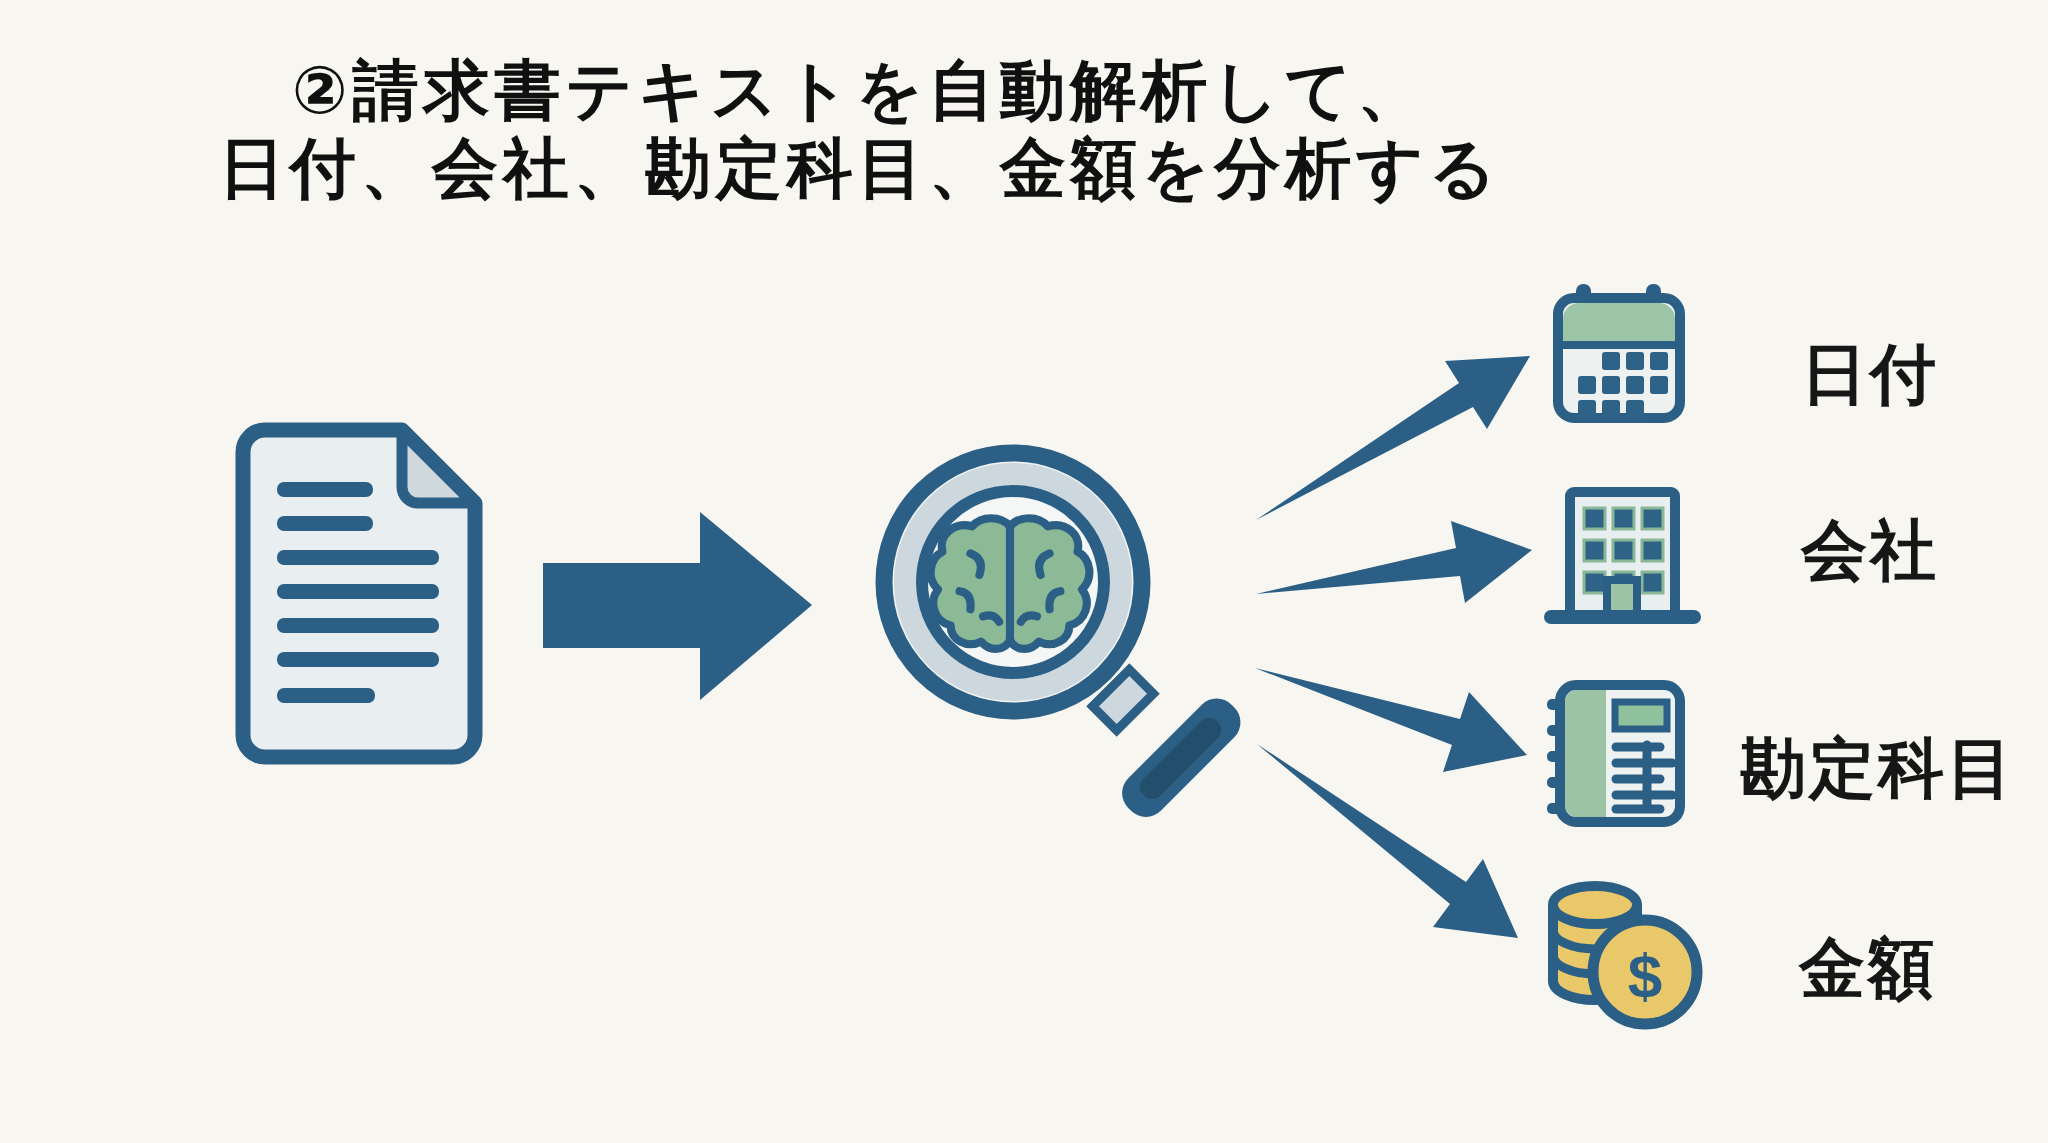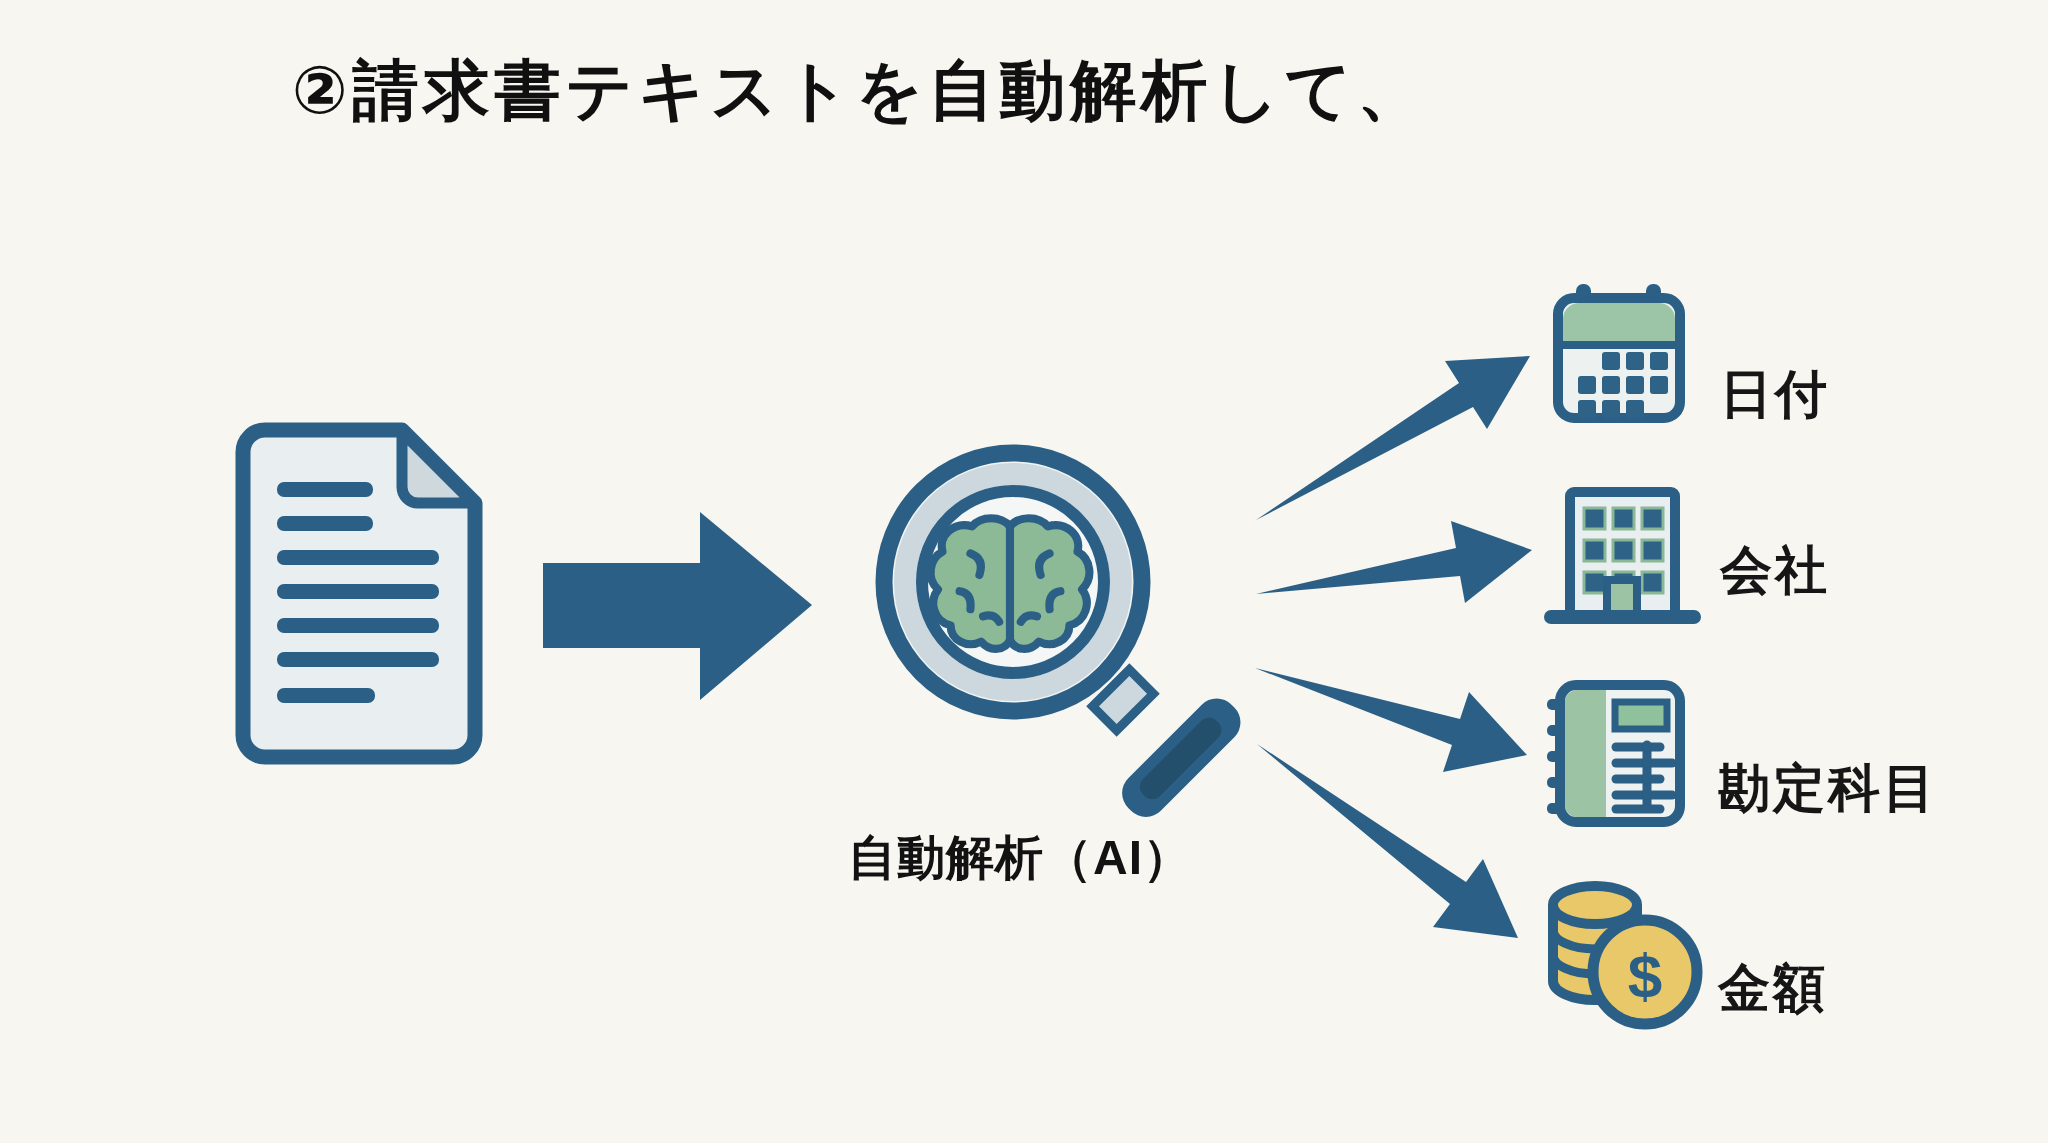--- a/index.html
+++ b/index.html
@@ -25,23 +25,22 @@
   }
   #source-label{
     left:150px;top:790px;width:410px;
     font-size:47px;letter-spacing:2px;color:#2c3a44;
   }
   #process-label{
     left:820px;top:826px;width:400px;
     font-size:48px;letter-spacing:1px;color:#121212;
   }
   .output-label{
-    font-size:52px;letter-spacing:3px;color:#161616;
-    text-align:left;
-    margin-top:30px;
+    font-size:66px;letter-spacing:3px;color:#161616;
+    text-align:center;
   }
   #output-label-0{left:1720px;top:330px;width:300px;}
   #output-label-1{left:1720px;top:506px;width:300px;}
   #output-label-2{left:1718px;top:724px;width:320px;}
   #output-label-3{left:1718px;top:924px;width:300px;}
 </style>
 </head>
 <body>
 
 <div id="canvas">
@@ -161,22 +160,21 @@
     <g transform="translate(1553,885)">
       <path d="M 0,20 L 0,96 A 42,19 0 0 0 84,96 L 84,20" fill="#e9c869" stroke="#2b5f85" stroke-width="10"></path>
       <path d="M 0,45 A 42,19 0 0 0 84,45" fill="none" stroke="#2b5f85" stroke-width="9"></path>
       <path d="M 0,70 A 42,19 0 0 0 84,70" fill="none" stroke="#2b5f85" stroke-width="9"></path>
       <ellipse cx="42" cy="20" rx="42" ry="19" fill="#e9c869" stroke="#2b5f85" stroke-width="10"></ellipse>
       <circle cx="92" cy="87" r="52" fill="#e9c869" stroke="#2b5f85" stroke-width="11"></circle>
       <text x="92" y="90" text-anchor="middle" dominant-baseline="central" font-family="Liberation Sans, DejaVu Sans, sans-serif" font-size="62" font-weight="bold" fill="#2b5f85">$</text>
     </g>
   </svg>
 
-  <div class="title"><span>②請求書テキストを自動解析して、</span><br></div>
+  <div class="title"><span>②請求書テキストを自動解析して、</span><br><span>日付、会社、勘定科目、金額を分析する</span></div>
 
 
-  <div id="process-label" class="node-label">自動解析（AI）</div>
 
   <div id="output-label-0" class="node-label output-label">日付</div>
   <div id="output-label-1" class="node-label output-label">会社</div>
   <div id="output-label-2" class="node-label output-label">勘定科目</div>
   <div id="output-label-3" class="node-label output-label">金額</div>
 </div>
 
 </body></html>

